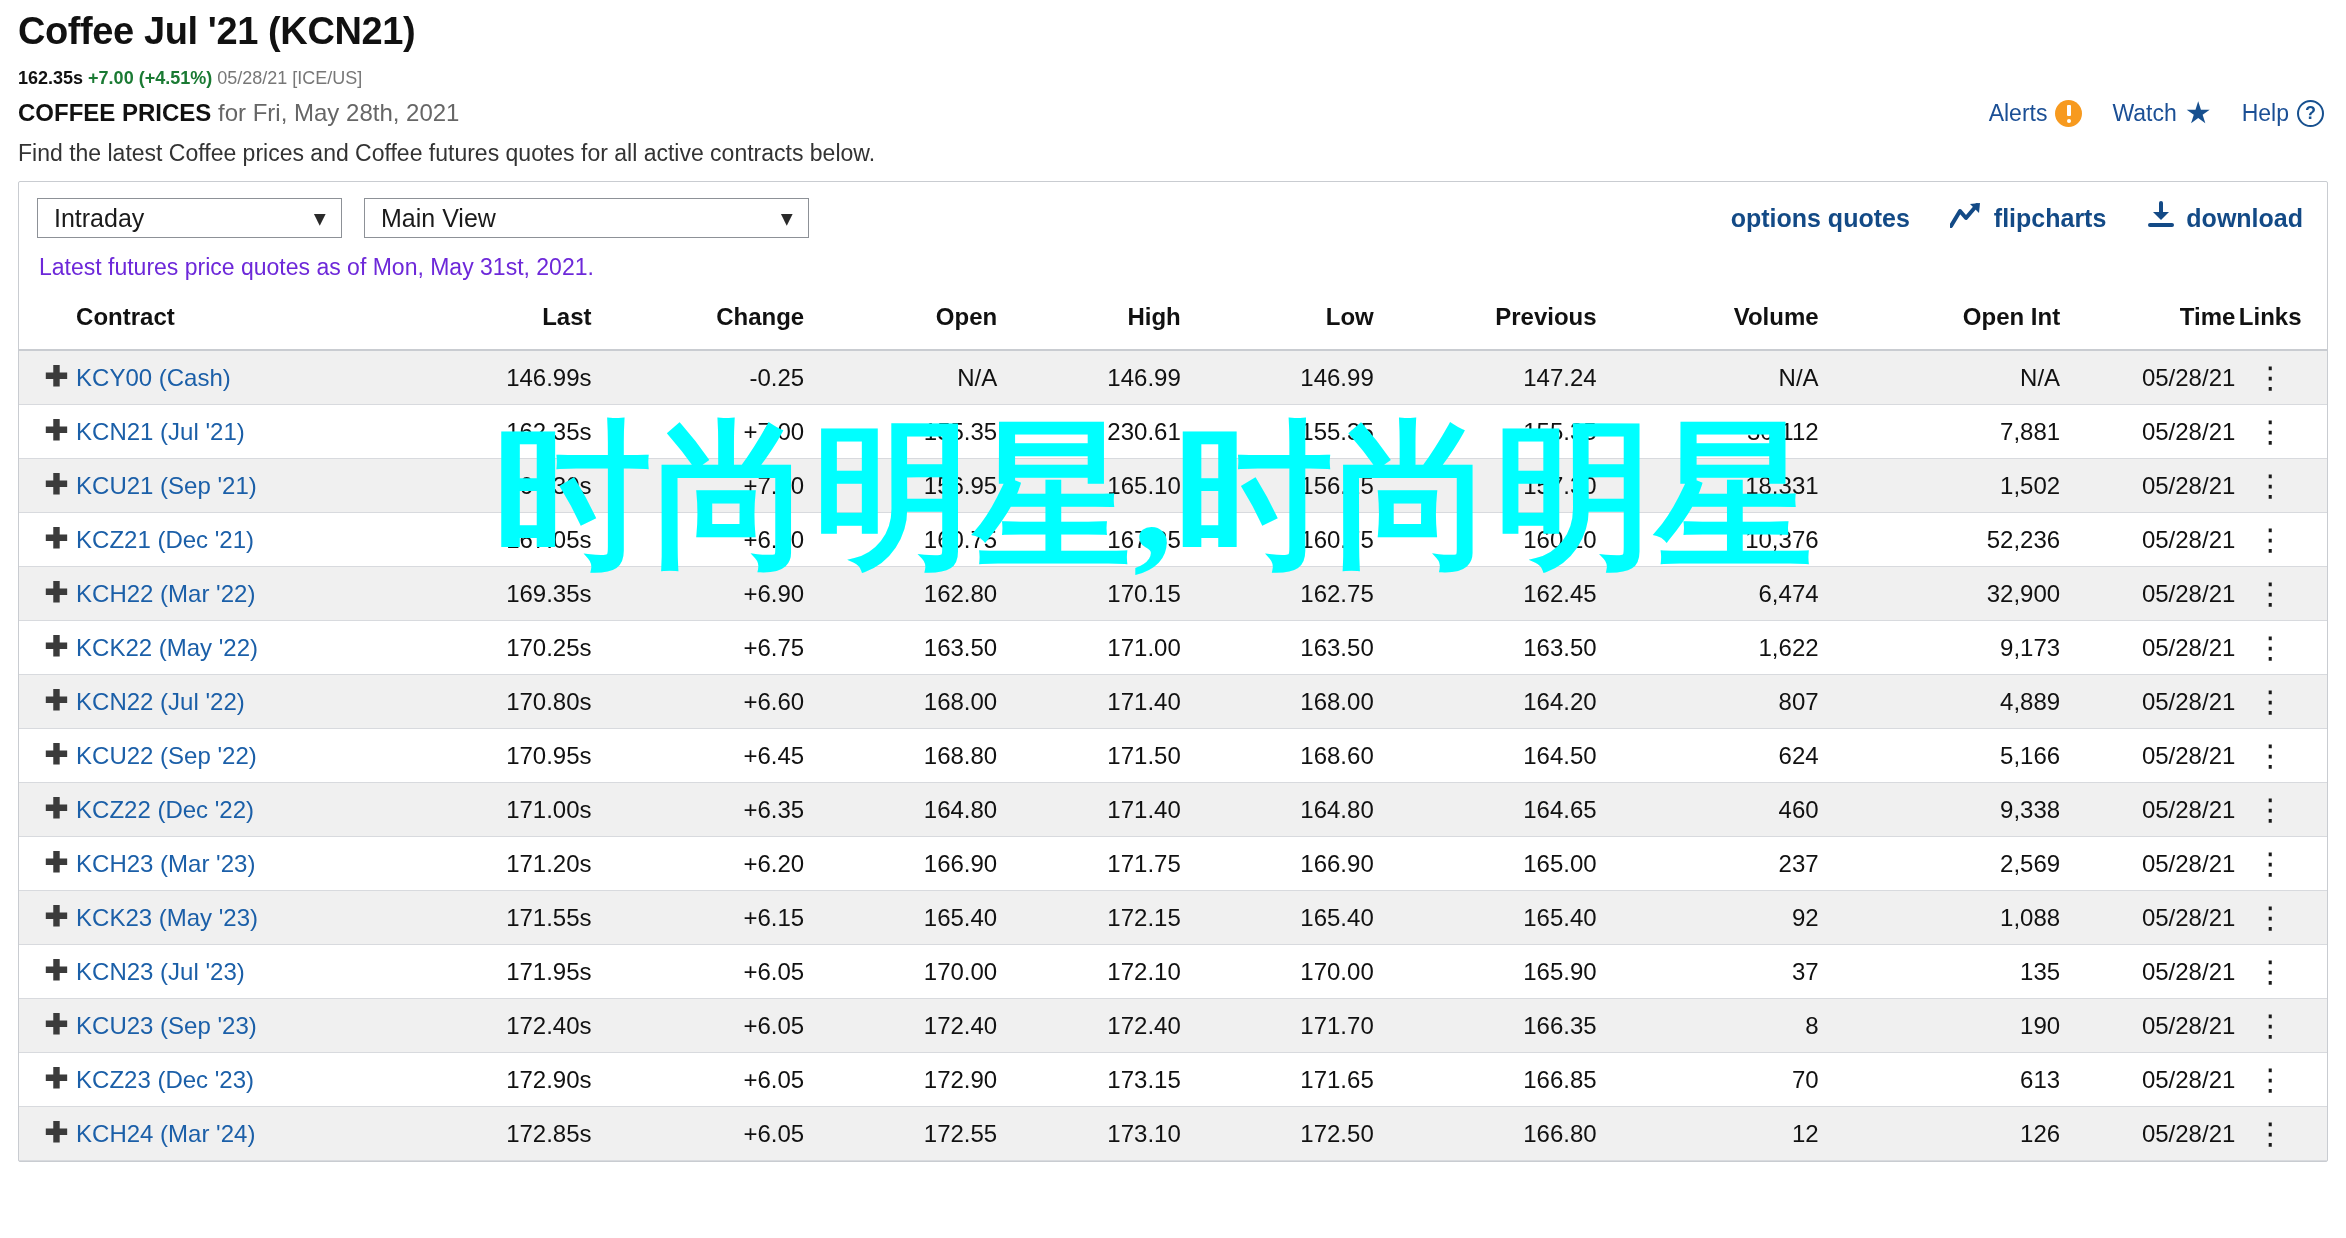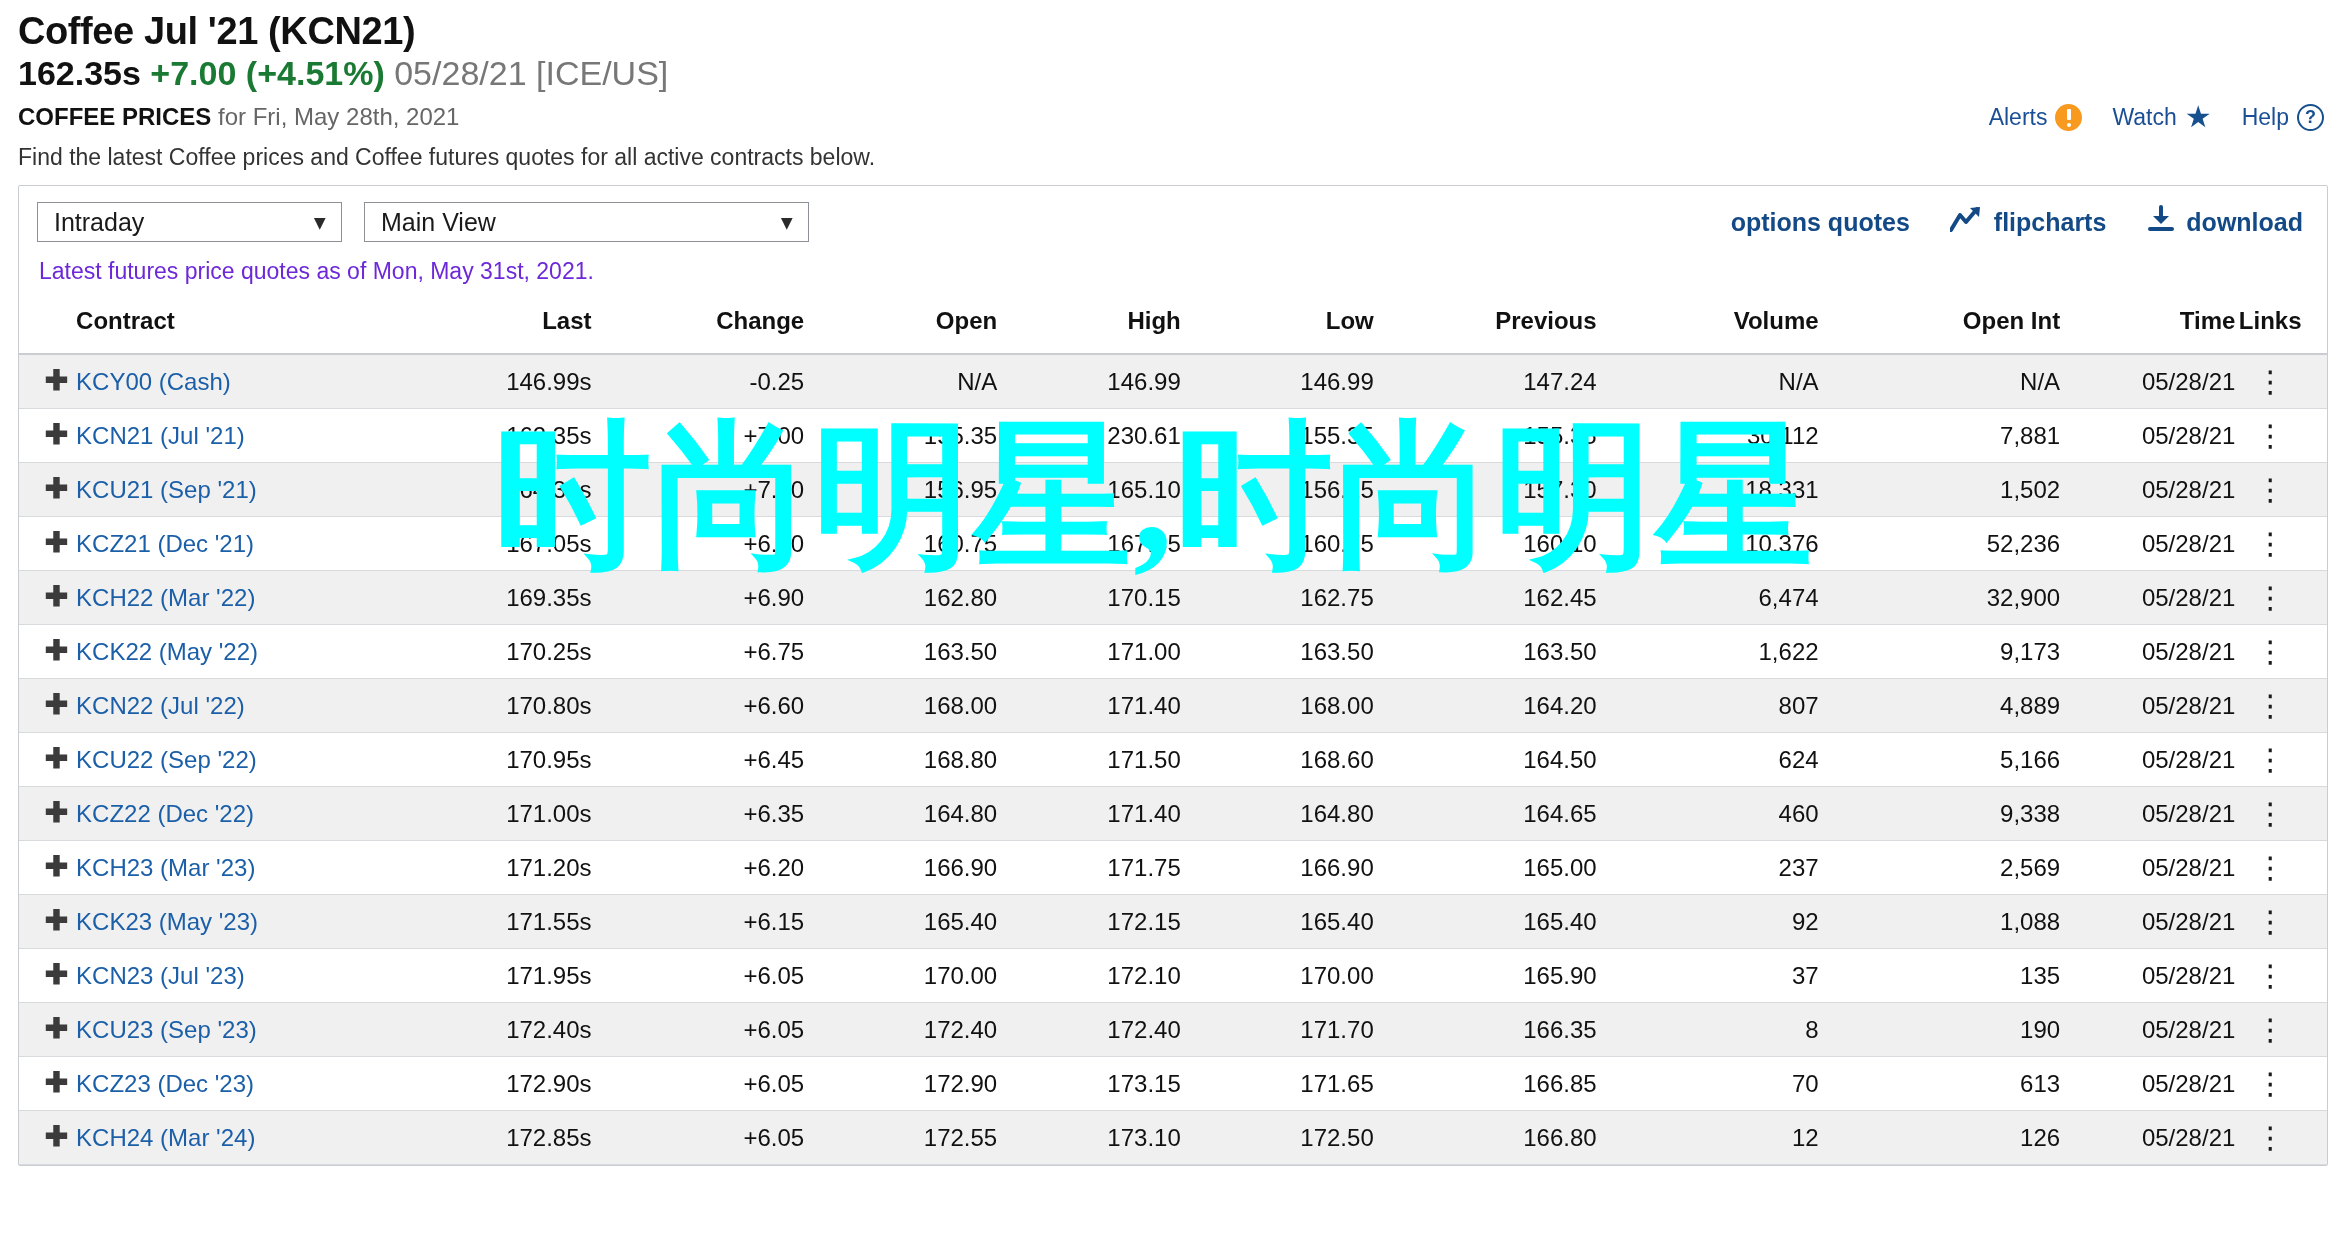--- a/index.html
+++ b/index.html
@@ -12,21 +12,21 @@
   }
   .page { position: relative; width: 2346px; height: 1238px; overflow: hidden; }
 
   
   .hdr { padding: 10px 18px 0 18px; }
   .hdr-title {
     font-size: 38px; font-weight: bold; color: #111111;
     letter-spacing: -0.4px; line-height: 1.12;
   }
   .hdr-quote {
-    margin-top: 0; font-size: 34px; line-height: 1.2;
+    margin-top: 15px; font-size: 18px; line-height: 1.2;
     color: #777777; font-weight: normal;
   }
   .hdr-quote .last { color: #111111; font-weight: bold; }
   .hdr-quote .chg { color: #1a7a33; font-weight: bold; }
   .hdr-quote .pct { color: #1a7a33; font-weight: bold; }
   .hdr-quote .qdate { color: #777777; }
   .hdr-quote .qexch { color: #777777; }
 
   .hdr-row3 {
     margin-top: 9px;

